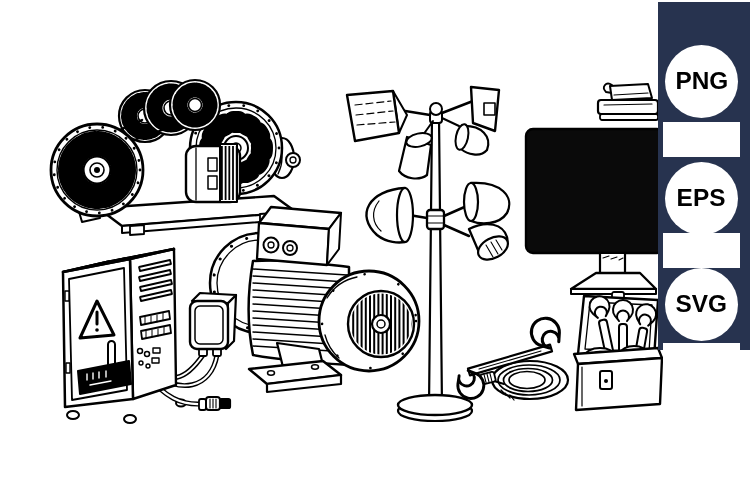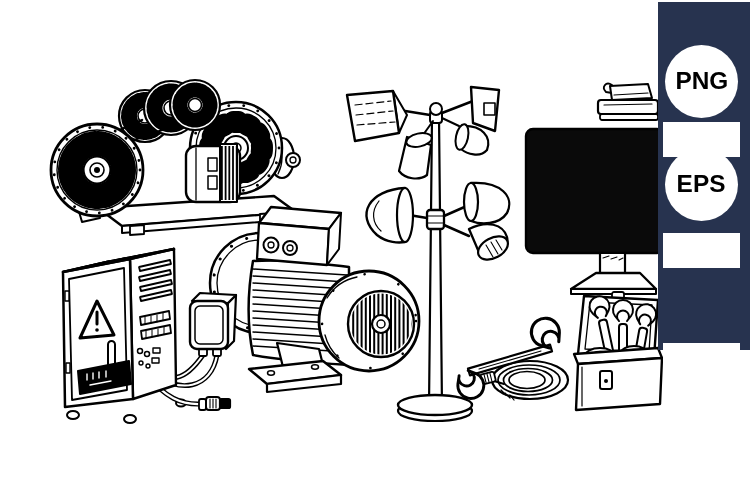--- a/index.html
+++ b/index.html
@@ -388,18 +388,21 @@
     </svg>
   </div>
 
   <aside class="sidebar">
     <div class="fmt-gap" style="top:120px"></div>
     <div class="fmt-gap" style="top:231px"></div>
     <div class="fmt-gap" style="top:341px"></div>
     <div class="fmt-badge" style="top:43px">
       <span>PNG</span>
     </div>
-    <div class="fmt-badge" style="top:146px">
+    <div class="fmt-badge" style="top:160px">
       <span>EPS</span>
     </div>
+    <div class="fmt-badge" style="top:266px">
+      <span>SVG</span>
+    </div>
   </aside>
 
 </div>
 
 </body></html>

